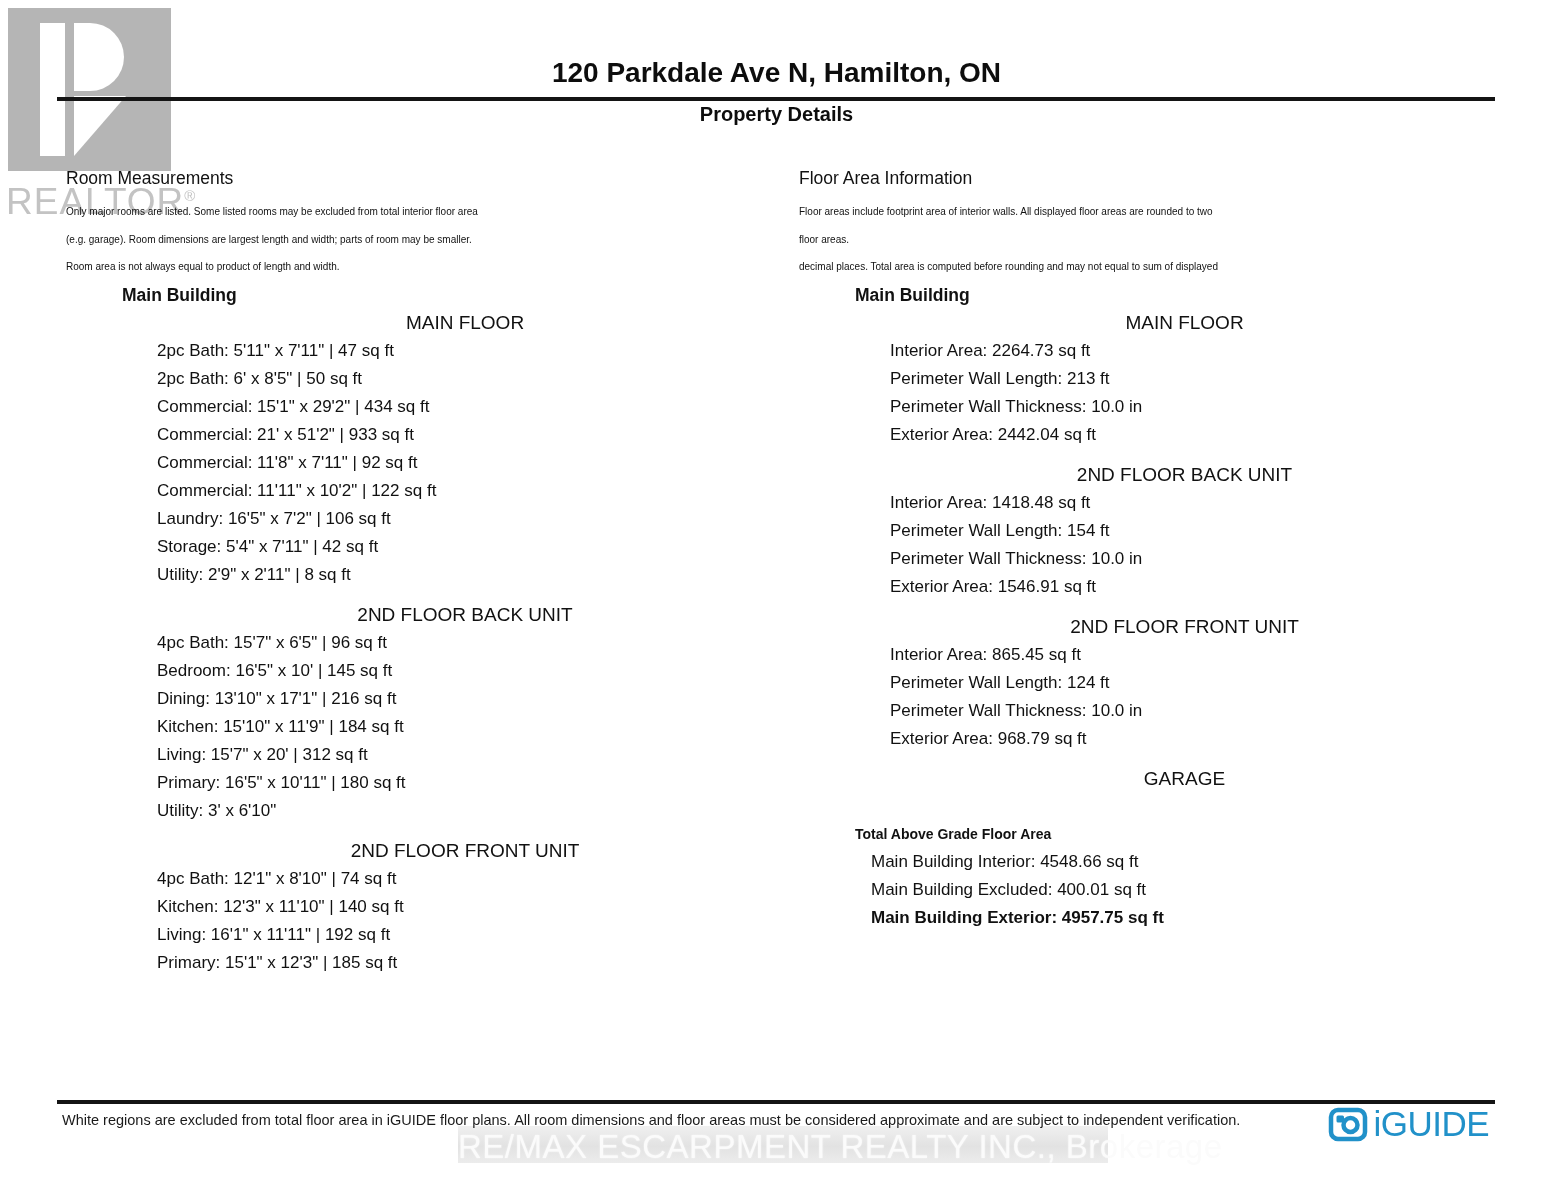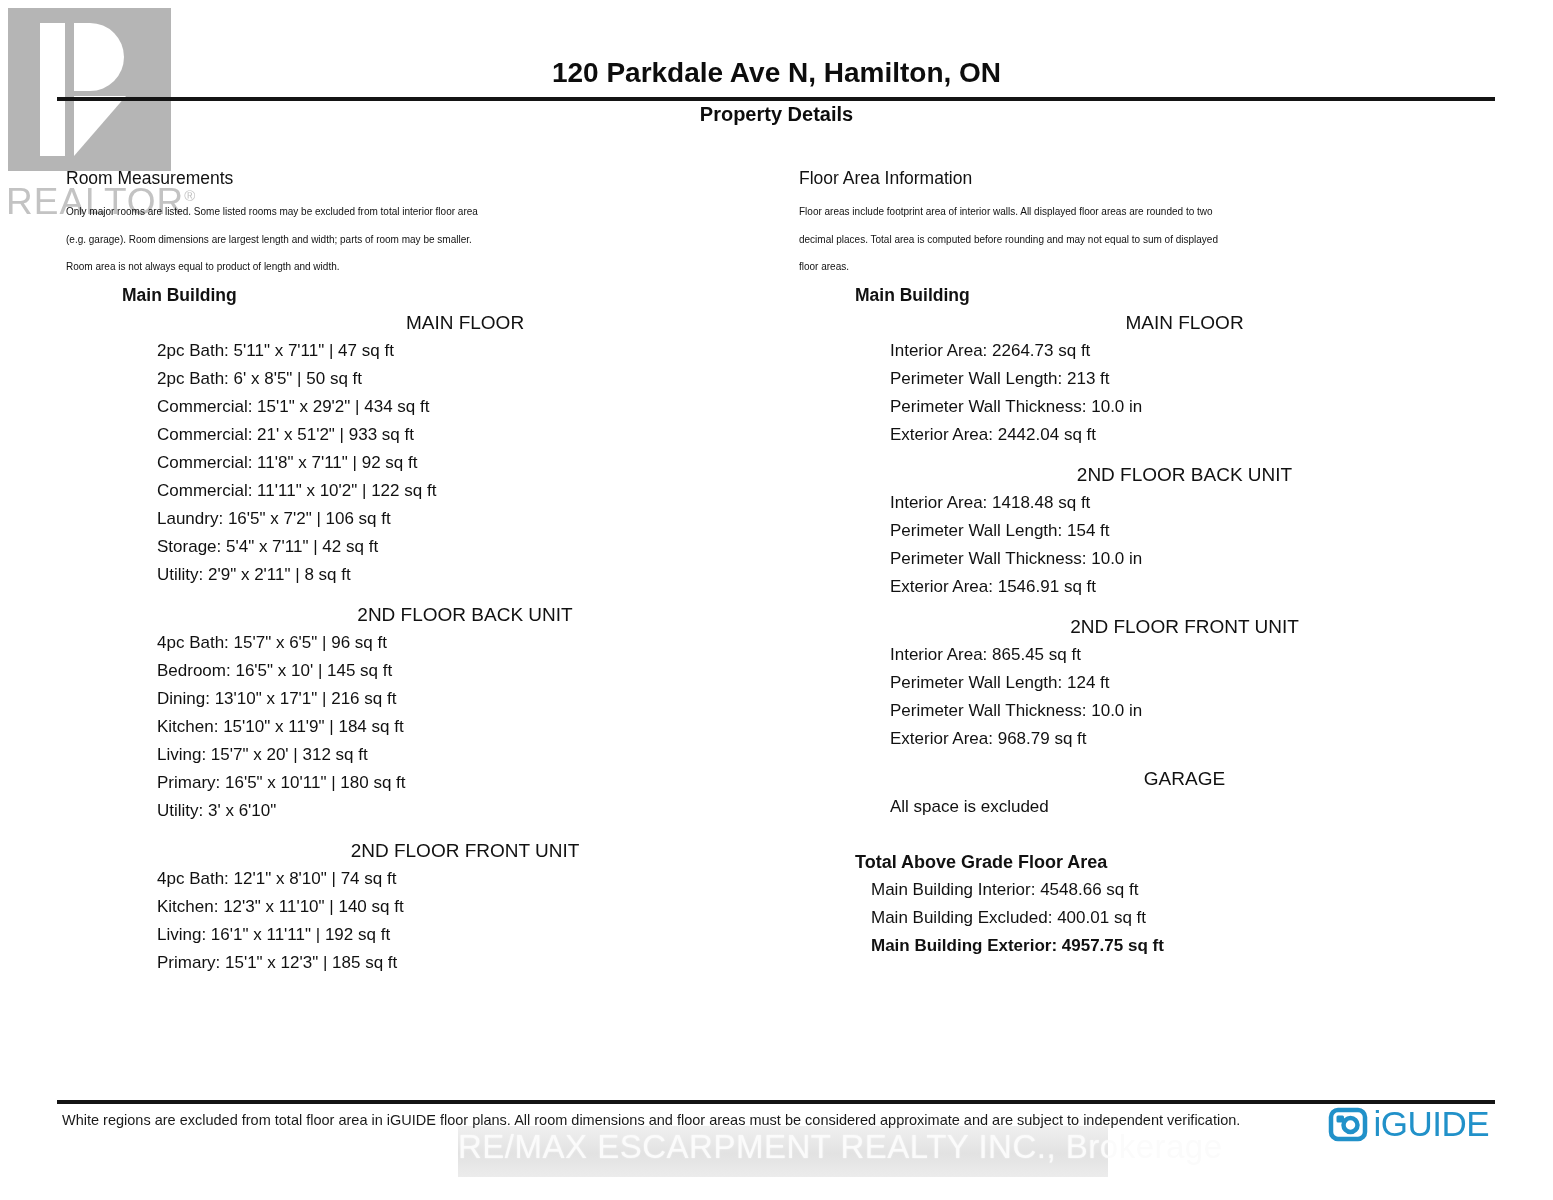--- a/index.html
+++ b/index.html
@@ -40,28 +40,28 @@
   .col-left{width:733px;flex:0 0 733px;}
   .col-right{flex:1;}
   .col-heading{margin:0 0 0 9px;font-size:17.5px;font-weight:normal;line-height:24px;}
   .desc{margin-left:9px;font-size:10px;line-height:27.5px;margin-top:8px;}
   .bheading{margin-left:65px;font-size:17.5px;font-weight:bold;line-height:28px;}
   .fsec{margin-top:12px;}
   .fsec.first{margin-top:0;}
   .sheading{margin-left:83px;font-size:19px;line-height:28px;text-align:center;}
   .item{margin-left:100px;font-size:17px;line-height:28px;}
   .total-block{margin-top:27px;}
-  .theading{margin-left:65px;font-size:18px;font-weight:bold;line-height:28px;}
+  .theading{margin-left:65px;font-size:14px;font-weight:bold;line-height:28px;}
   .titem{margin-left:81px;font-size:17px;line-height:28px;}
   .titem.bold{font-weight:bold;}
   
   .footer-rule{position:absolute;left:57px;top:1100px;width:1438px;height:4px;background:#141414;z-index:2;}
   .disclaimer{position:absolute;left:62px;top:1112px;font-size:14.5px;color:#1a1a1a;z-index:2;white-space:nowrap;}
   .remax-wm{
-    position:absolute;left:458px;top:1126px;width:650px;height:51px;z-index:1;
+    position:absolute;left:458px;top:1126px;width:650px;height:37px;z-index:1;
     background:linear-gradient(180deg,#f0f0f0 0%,#e2e2e2 55%,#ececec 100%);
     color:#fbfbfb;font-size:33px;line-height:42px;text-align:center;
     white-space:nowrap;letter-spacing:0.5px;
     text-shadow:0 0 2px rgba(255,255,255,.6);
   }
   .iguide{
     position:absolute;right:64px;top:1104px;z-index:2;
     display:flex;align-items:center;gap:5px;
   }
   .iguide-label{font-size:35px;color:#2191c9;letter-spacing:-0.5px;}
@@ -128,22 +128,22 @@
         <div class="item">Kitchen: 12'3" x 11'10" | 140 sq ft</div>
         <div class="item">Living: 16'1" x 11'11" | 192 sq ft</div>
         <div class="item">Primary: 15'1" x 12'3" | 185 sq ft</div>
       </div>
     </section>
 
     <section class="col-right">
       <h3 class="col-heading">Floor Area Information</h3>
       <div class="desc">
         <div>Floor areas include footprint area of interior walls. All displayed floor areas are rounded to two</div>
+        <div>floor areas.</div>
         <div>decimal places. Total area is computed before rounding and may not equal to sum of displayed</div>
-        <div>floor areas.</div>
       </div>
       <div class="bheading">Main Building</div>
 
       <div class="fsec first">
         <div class="sheading">MAIN FLOOR</div>
         <div class="item">Interior Area: 2264.73 sq ft</div>
         <div class="item">Perimeter Wall Length: 213 ft</div>
         <div class="item">Perimeter Wall Thickness: 10.0 in</div>
         <div class="item">Exterior Area: 2442.04 sq ft</div>
       </div>
@@ -159,21 +159,20 @@
       <div class="fsec">
         <div class="sheading">2ND FLOOR FRONT UNIT</div>
         <div class="item">Interior Area: 865.45 sq ft</div>
         <div class="item">Perimeter Wall Length: 124 ft</div>
         <div class="item">Perimeter Wall Thickness: 10.0 in</div>
         <div class="item">Exterior Area: 968.79 sq ft</div>
       </div>
 
       <div class="fsec">
         <div class="sheading">GARAGE</div>
-        <div class="item">All space is excluded</div>
       </div>
 
       <div class="total-block">
         <div class="theading">Total Above Grade Floor Area</div>
         <div class="titem">Main Building Interior: 4548.66 sq ft</div>
         <div class="titem">Main Building Excluded: 400.01 sq ft</div>
         <div class="titem bold">Main Building Exterior: 4957.75 sq ft</div>
       </div>
     </section>
   </div>

